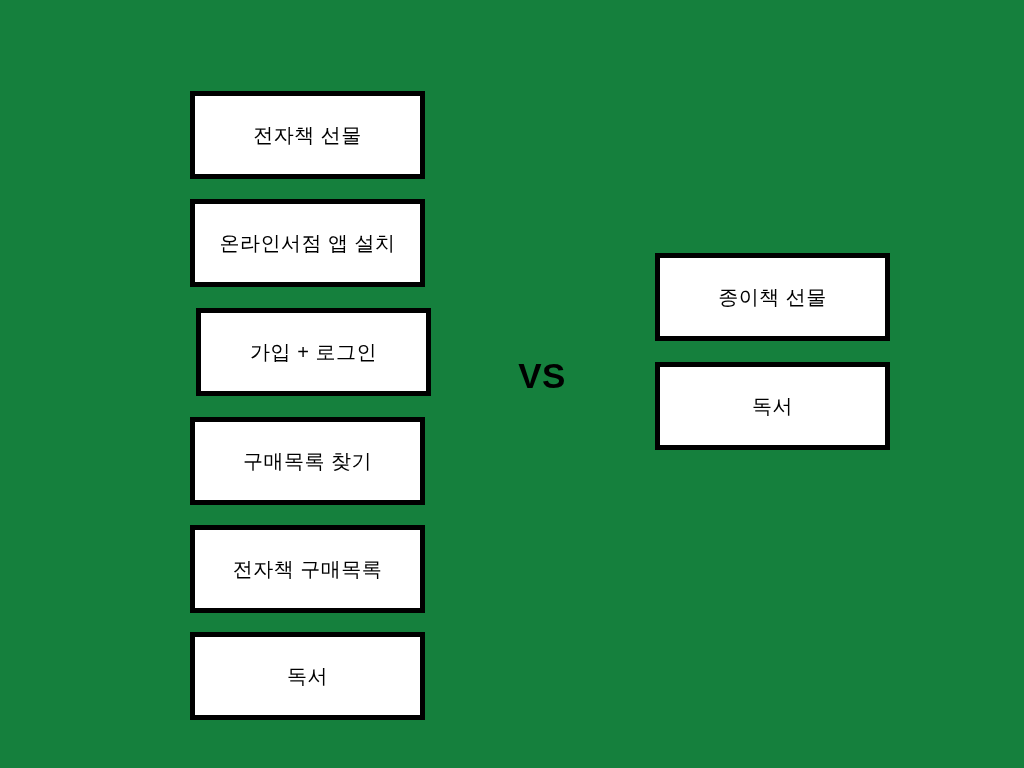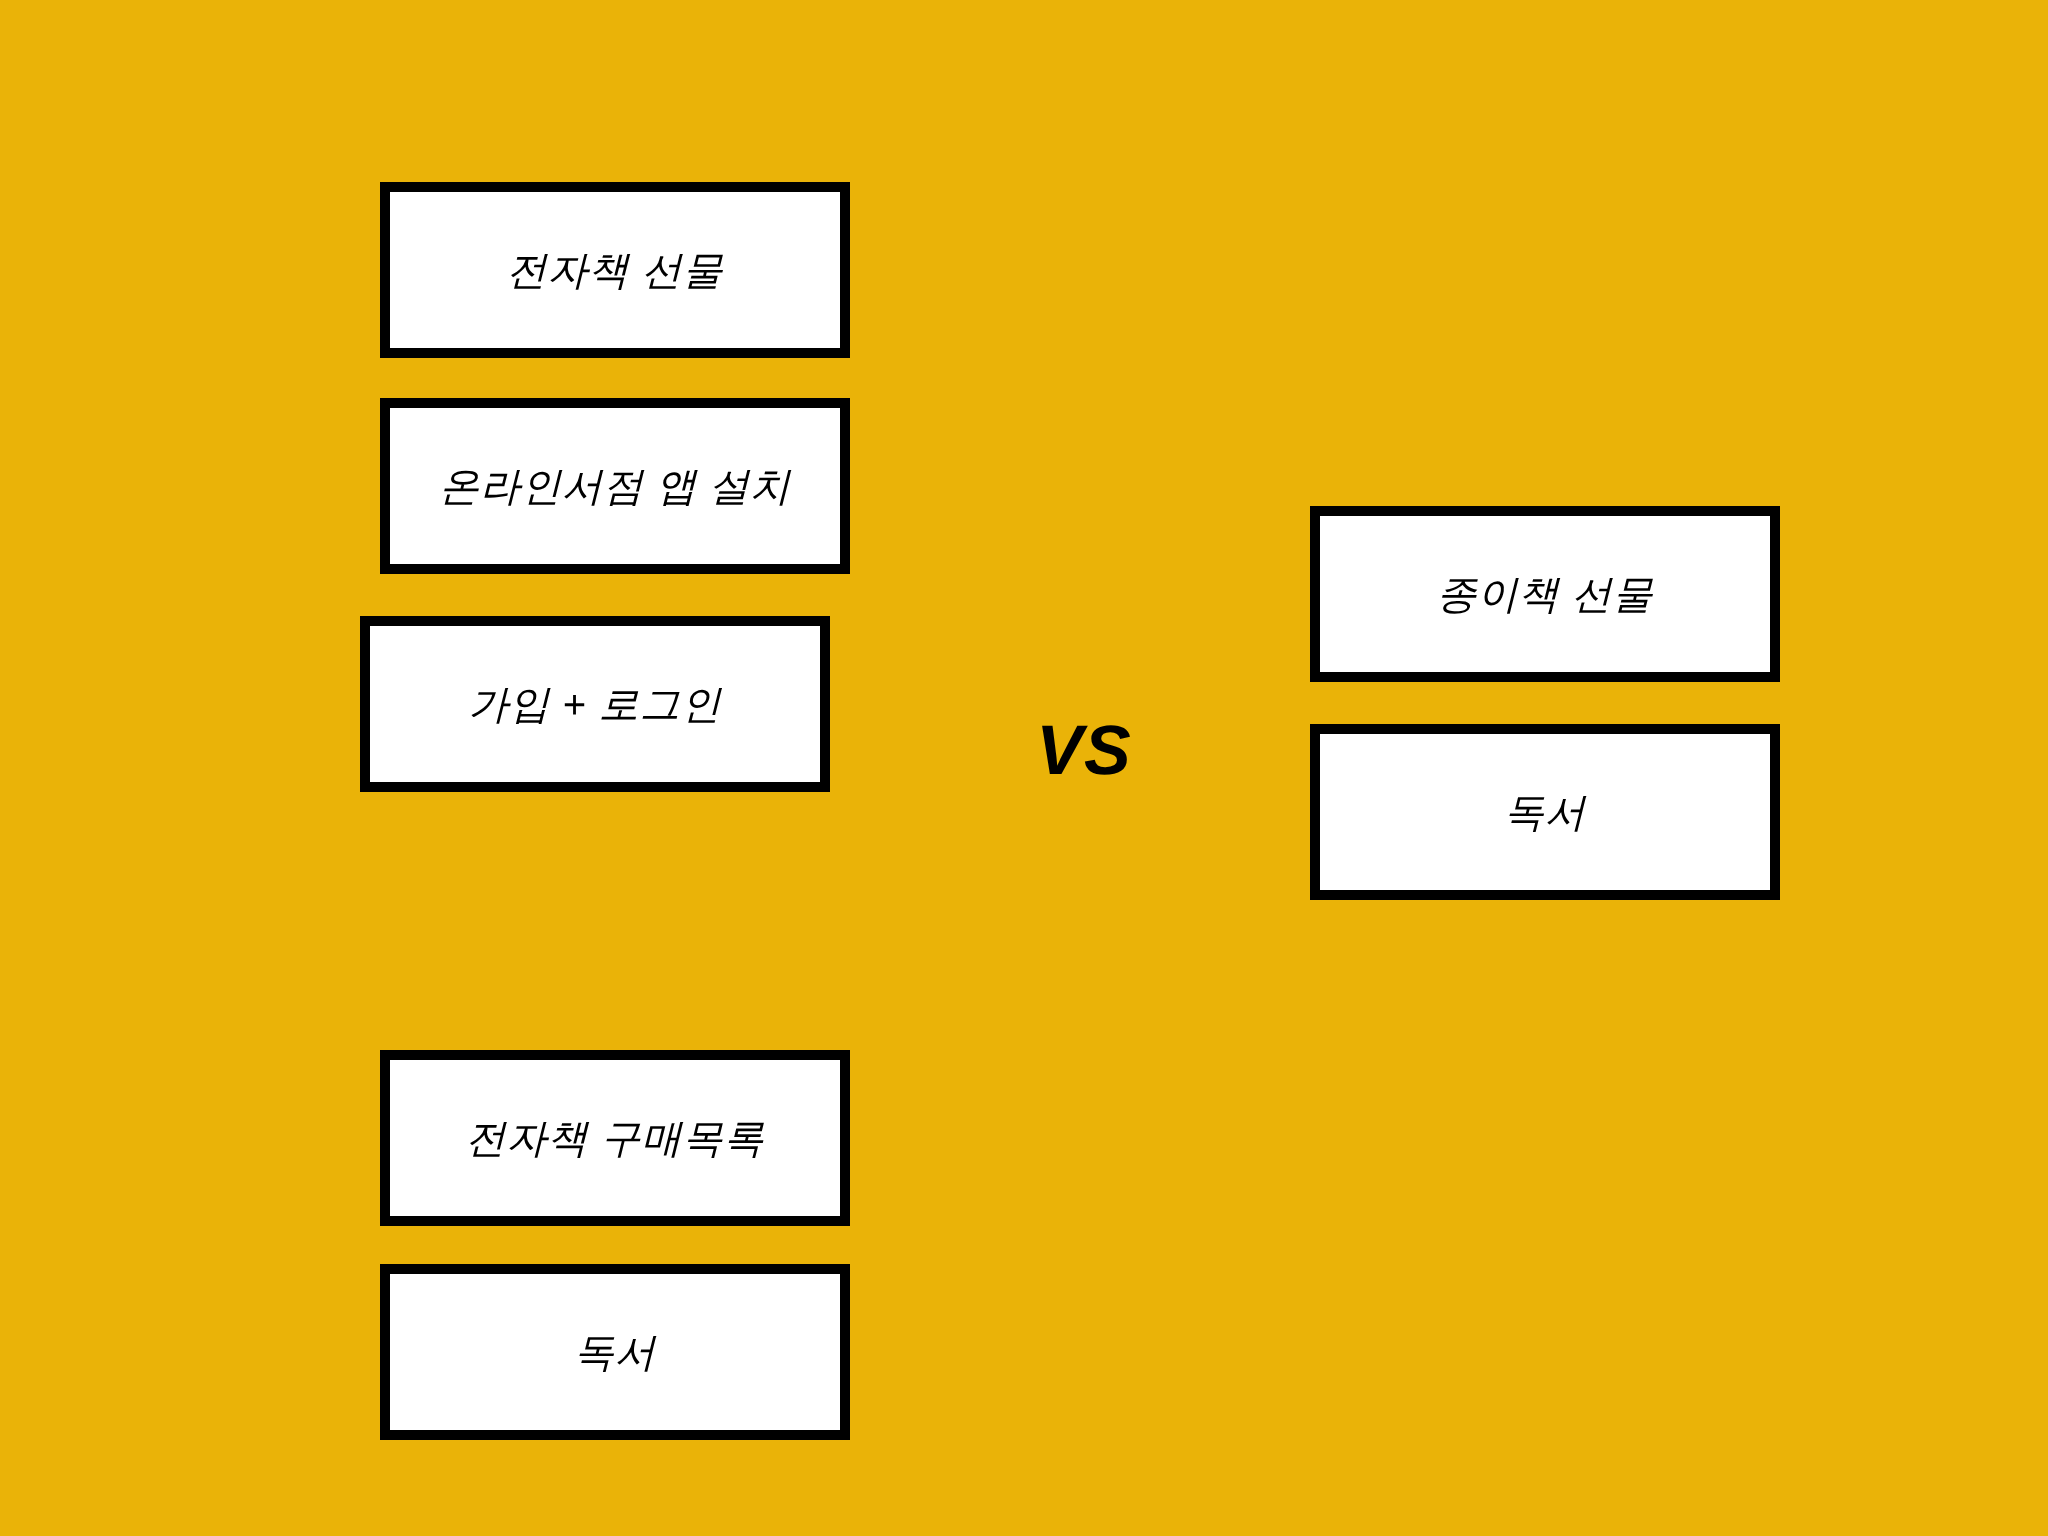--- a/index.html
+++ b/index.html
@@ -6,23 +6,22 @@
     margin: 0;
     padding: 0;
   }
   body {
     font-family: "Liberation Sans", "DejaVu Sans", sans-serif;
   }
   .canvas {
     position: relative;
     width: 1024px;
     height: 768px;
-    background: #eab308;
+    background: #15803d;
     overflow: hidden;
-    font-style: italic;
   }
   .flow-box {
     position: absolute;
     width: 235px;
     height: 88px;
     border: 5px solid #000000;
     background: #ffffff;
     box-sizing: border-box;
     display: flex;
     align-items: center;
@@ -32,21 +31,21 @@
     color: #000000;
     font-size: 20px;
     font-weight: 400;
     text-align: center;
     letter-spacing: 0.5px;
     white-space: nowrap;
   }
   
   .l1 { left: 190px; top: 91px; }
   .l2 { left: 190px; top: 199px; }
-  .l3 { left: 180px; top: 308px; }
+  .l3 { left: 196px; top: 308px; }
   .l4 { left: 190px; top: 417px; }
   .l5 { left: 190px; top: 525px; }
   .l6 { left: 190px; top: 632px; }
   
   .r1 { left: 655px; top: 253px; align-items: center; }
   .r2 { left: 655px; top: 362px; }
   .vs {
     position: absolute;
     left: 502px;
     top: 358px;
@@ -66,20 +65,23 @@
 
   <div class="flow-box l1">
     <span class="label">전자책 선물</span>
   </div>
   <div class="flow-box l2">
     <span class="label">온라인서점 앱 설치</span>
   </div>
   <div class="flow-box l3">
     <span class="label">가입 + 로그인</span>
   </div>
+  <div class="flow-box l4">
+    <span class="label">구매목록 찾기</span>
+  </div>
   <div class="flow-box l5">
     <span class="label">전자책 구매목록</span>
   </div>
   <div class="flow-box l6">
     <span class="label">독서</span>
   </div>
 
   <div class="vs">VS</div>
 
   <div class="flow-box r1">

